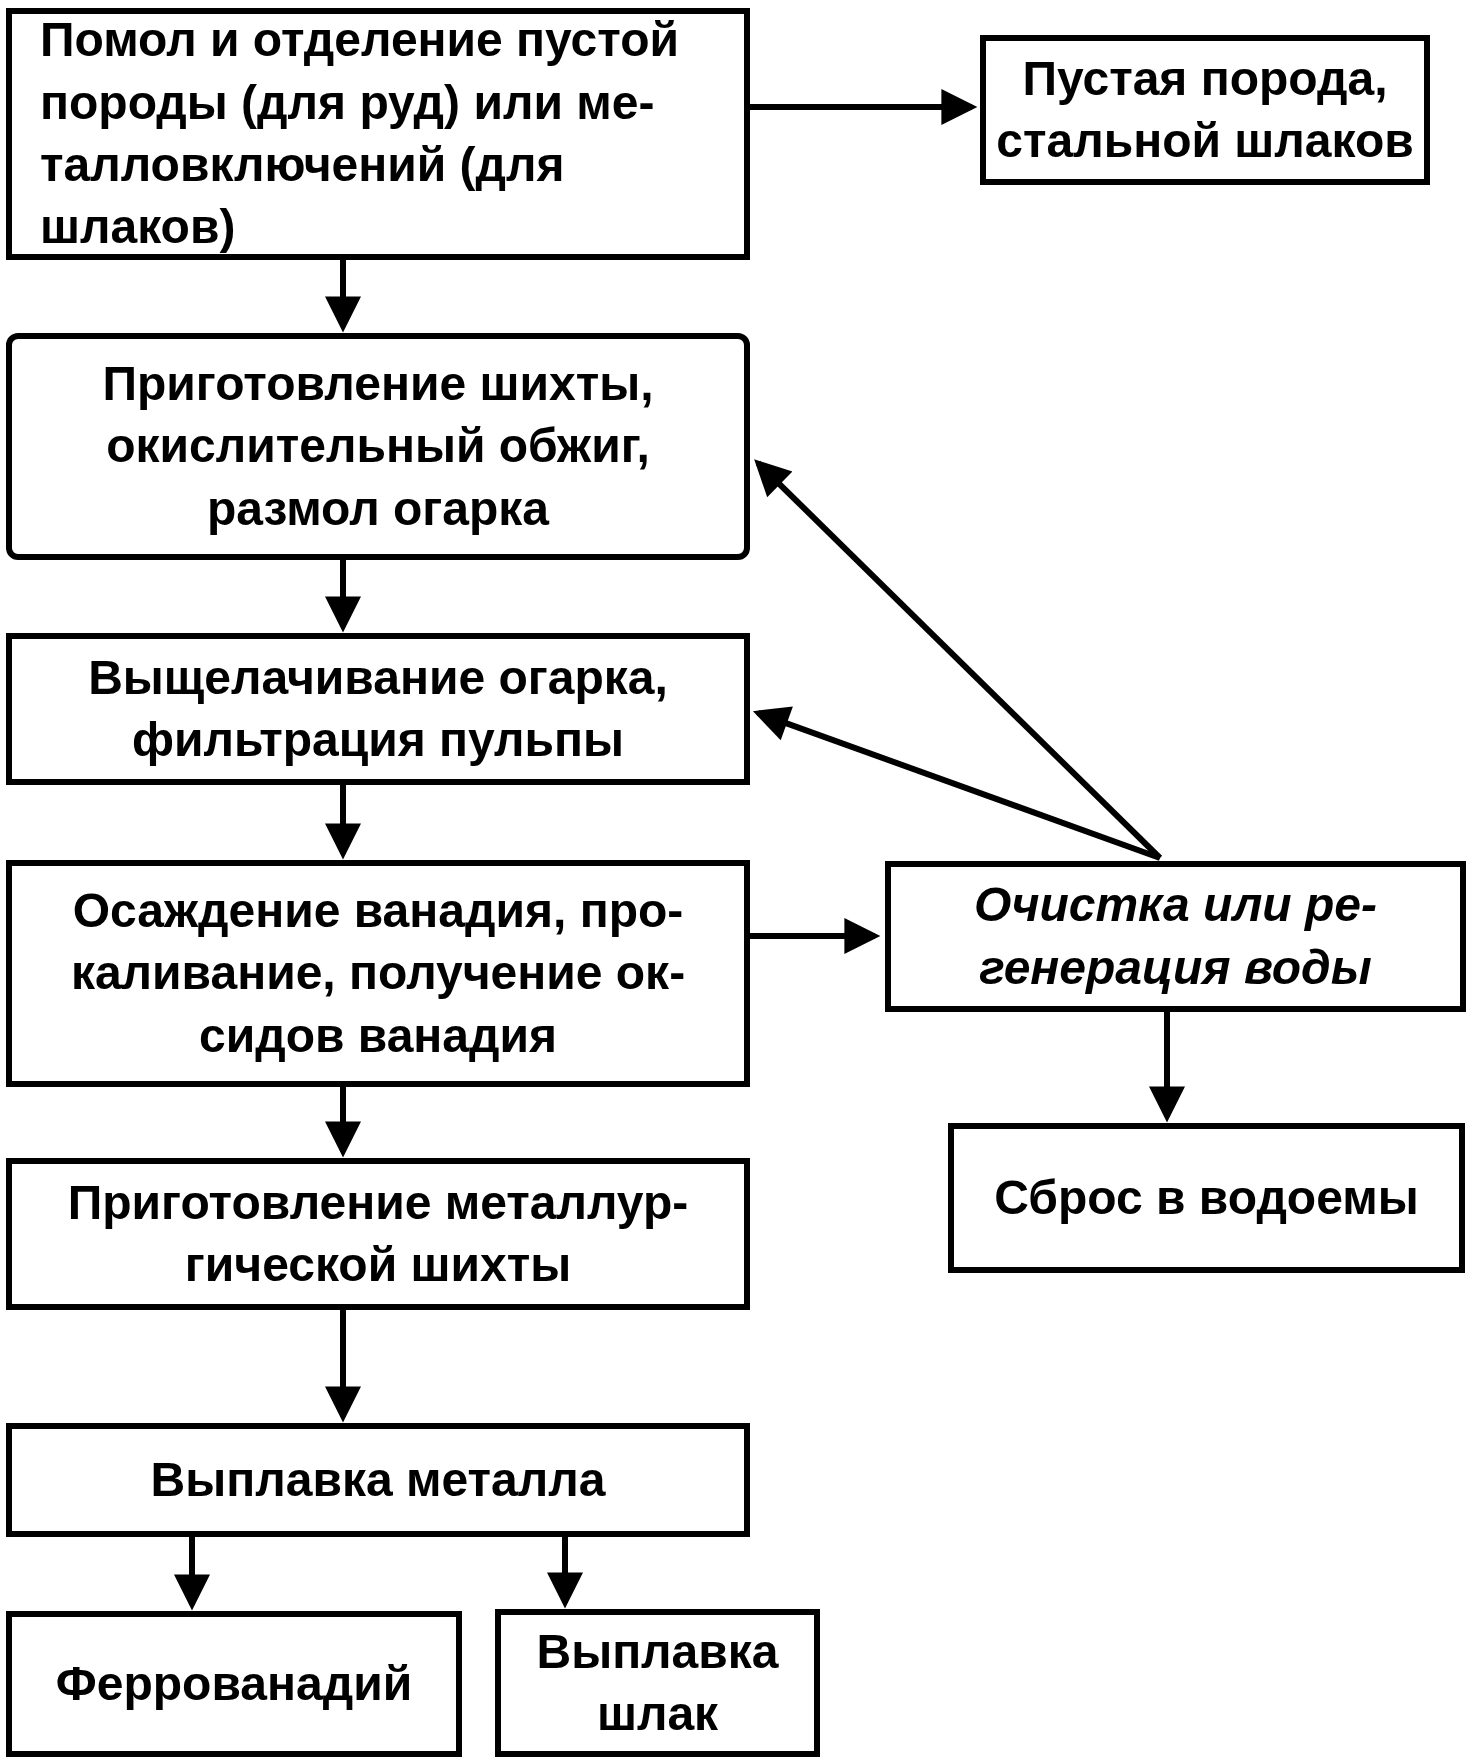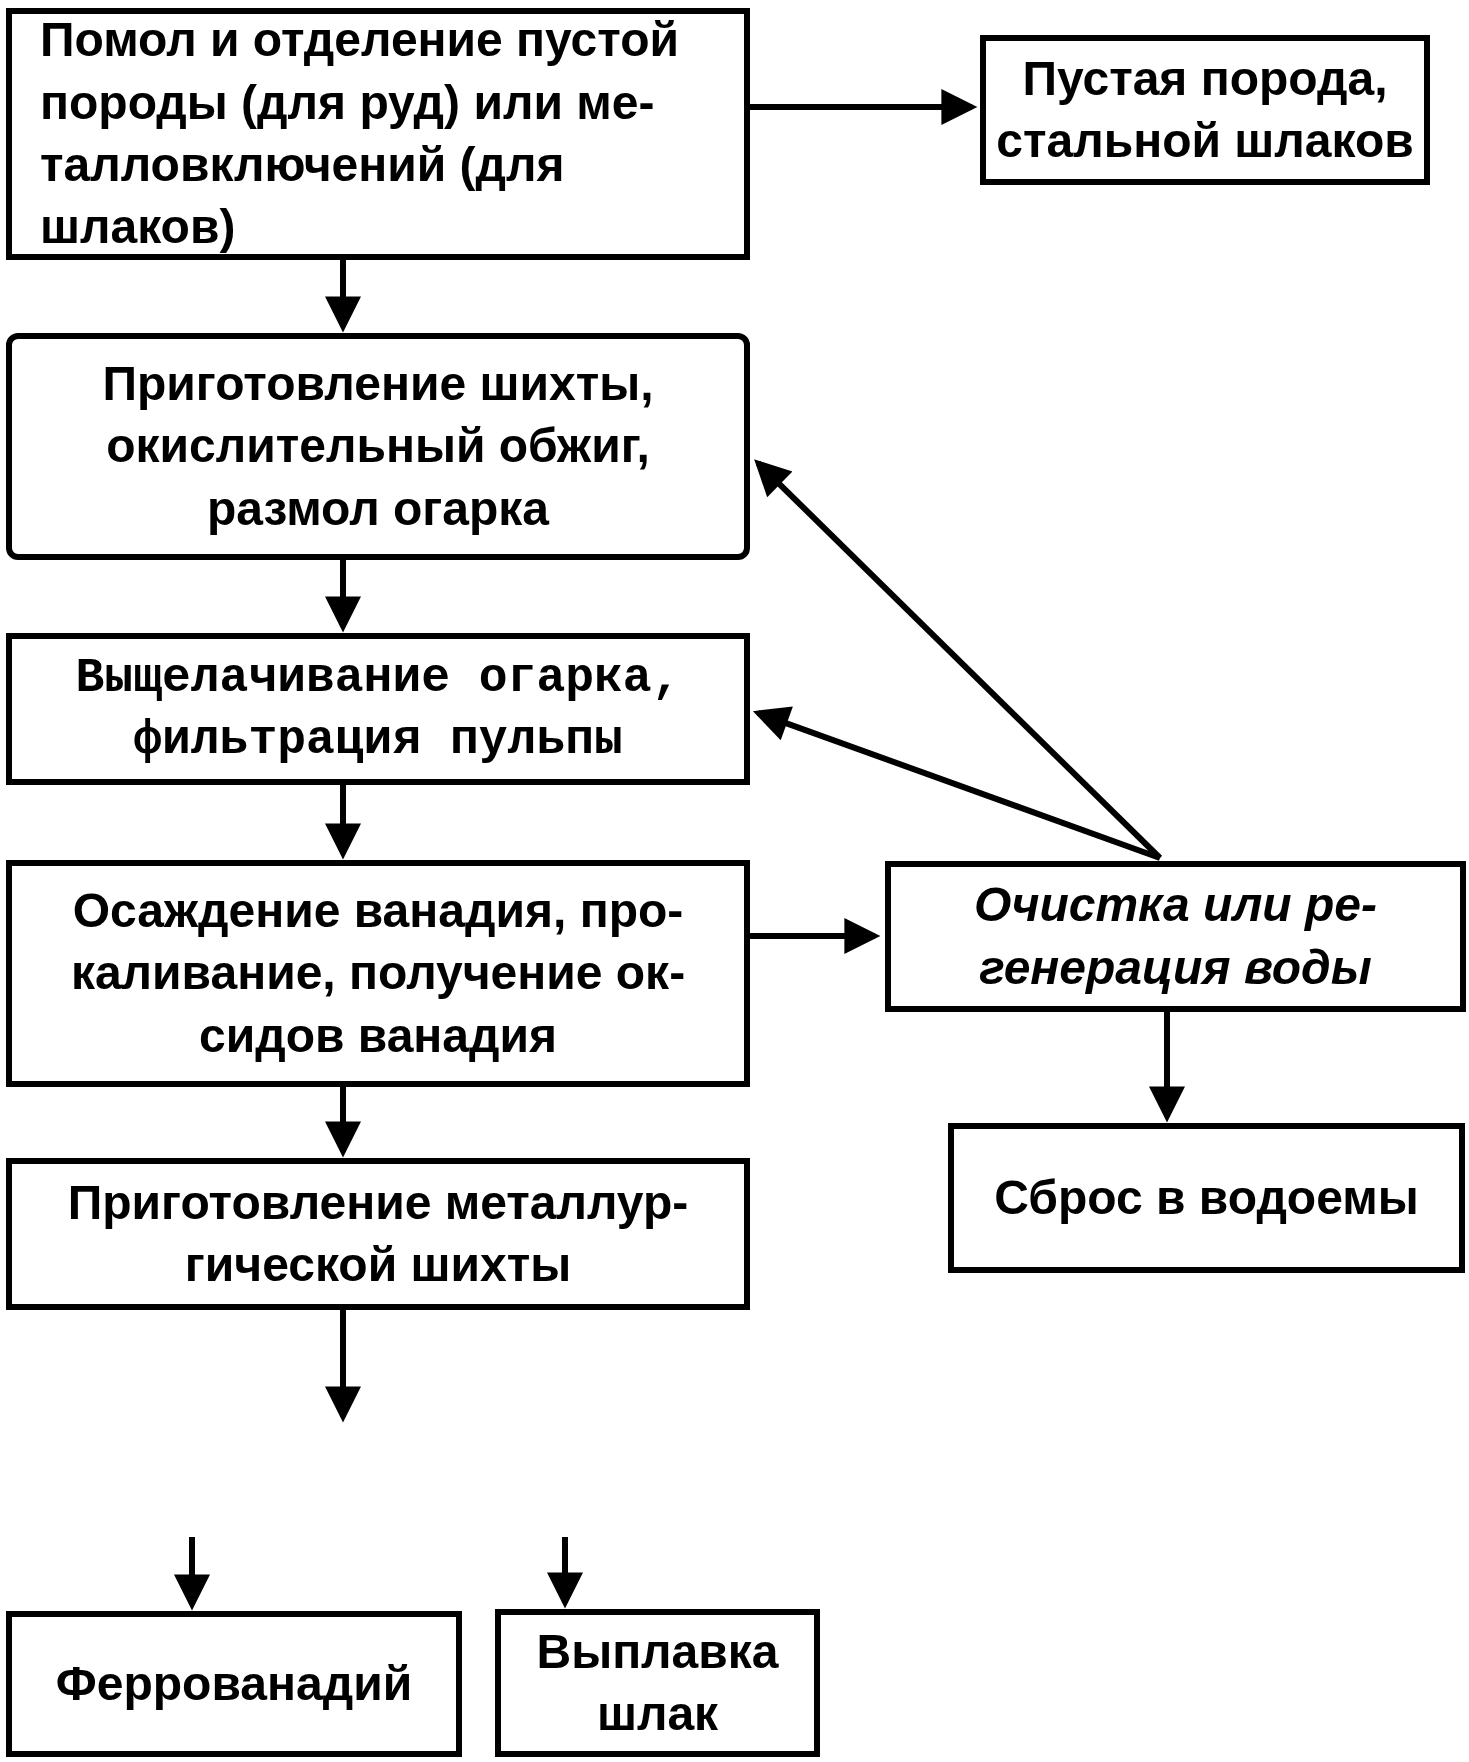--- a/index.html
+++ b/index.html
@@ -33,21 +33,21 @@
   }
   .box.left-text {
     justify-content: flex-start;
     text-align: left;
     padding-left: 28px;
     padding-right: 10px;
   }
   #milling        { left: 6px;   top: 8px;    width: 744px; height: 252px; }
   #waste-rock     { left: 980px; top: 35px;   width: 450px; height: 150px; }
   #charge-prep    { left: 6px;   top: 333px;  width: 744px; height: 227px; border-radius: 12px; }
-  #leaching       { left: 6px;   top: 633px;  width: 744px; height: 152px; font-family: Liberation Mono, monospace; }
+  #leaching       { left: 6px;   top: 633px;  width: 744px; height: 152px; }
   #precipitation  { left: 6px;   top: 860px;  width: 744px; height: 227px; align-items: center; }
   #water-purif    { left: 885px; top: 861px;  width: 581px; height: 151px; font-style: italic; }
   #discharge      { left: 948px; top: 1123px; width: 517px; height: 150px; }
   #met-charge     { left: 6px;   top: 1158px; width: 744px; height: 152px; }
   #smelting       { left: 6px;   top: 1423px; width: 744px; height: 114px; }
   #ferrovanadium  { left: 6px;   top: 1611px; width: 456px; height: 146px; }
   #commercial-slag{ left: 495px; top: 1609px; width: 325px; height: 148px; }
 
   #arrows {
     position: absolute;
@@ -125,20 +125,23 @@
 
   <div class="box" id="met-charge">
     <span>Приготовление металлур-
 гической шихты</span>
   </div>
 
   <div class="box" id="discharge">
     <span>Сброс в водоемы</span>
   </div>
 
+  <div class="box" id="smelting">
+    <span>Выплавка металла</span>
+  </div>
 
   <div class="box" id="ferrovanadium">
     <span>Феррованадий</span>
   </div>
 
   <div class="box" id="commercial-slag">
     <span>Выплавка
 шлак</span>
   </div>
 

